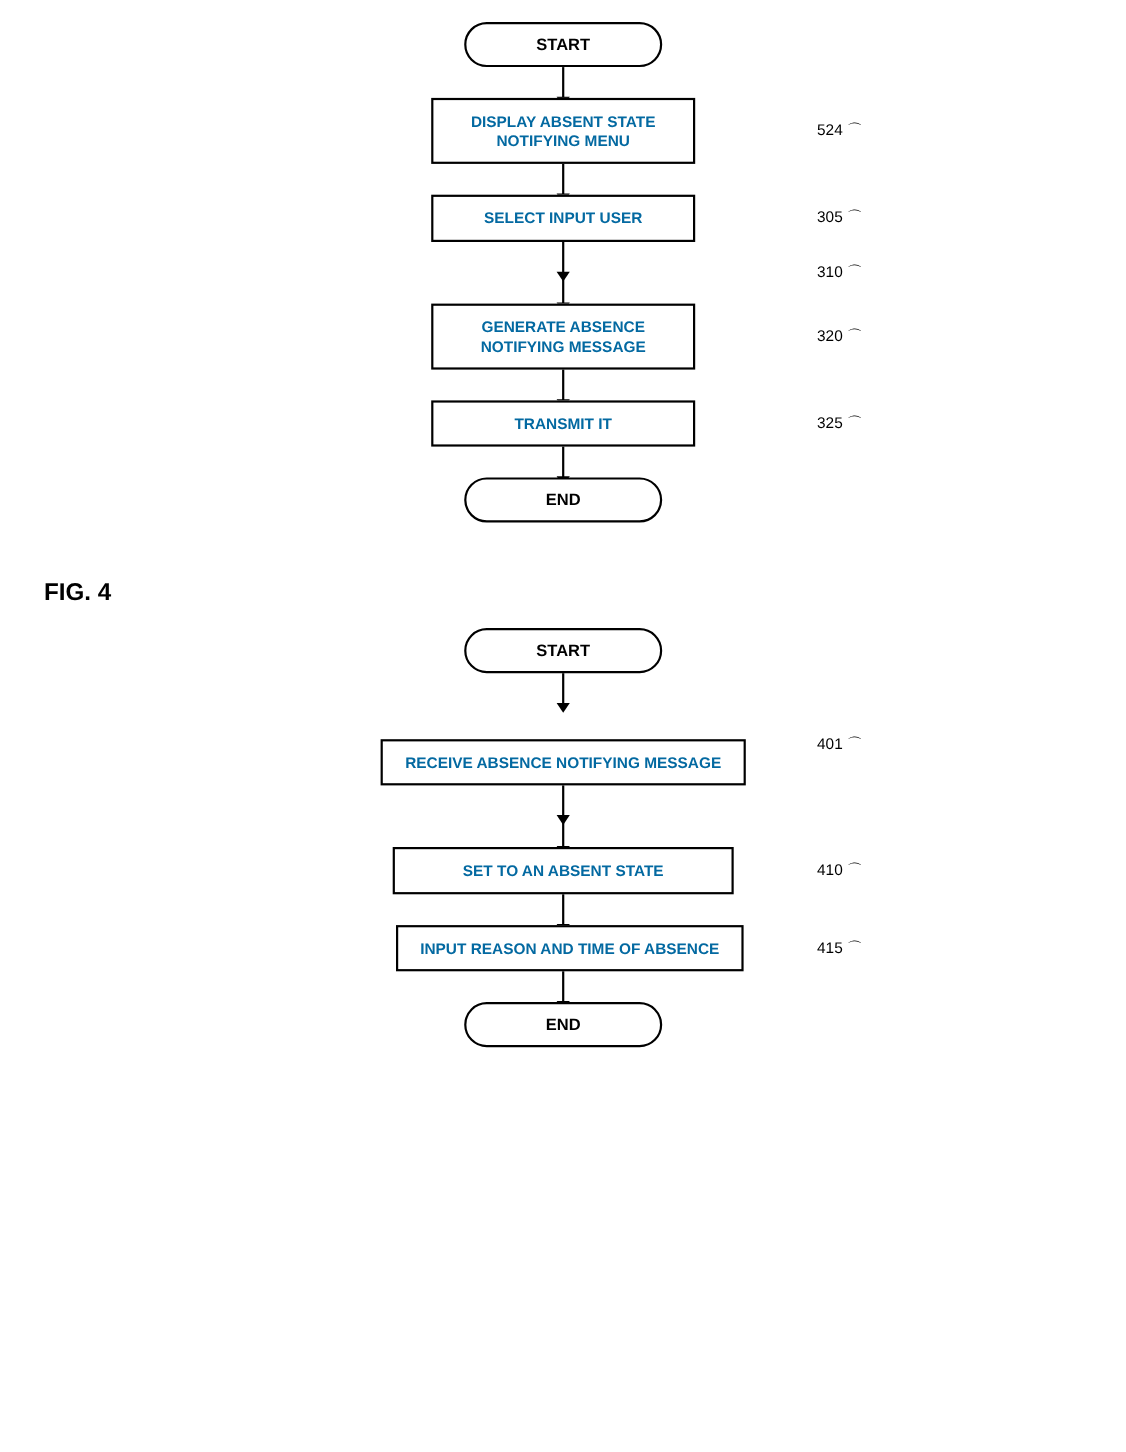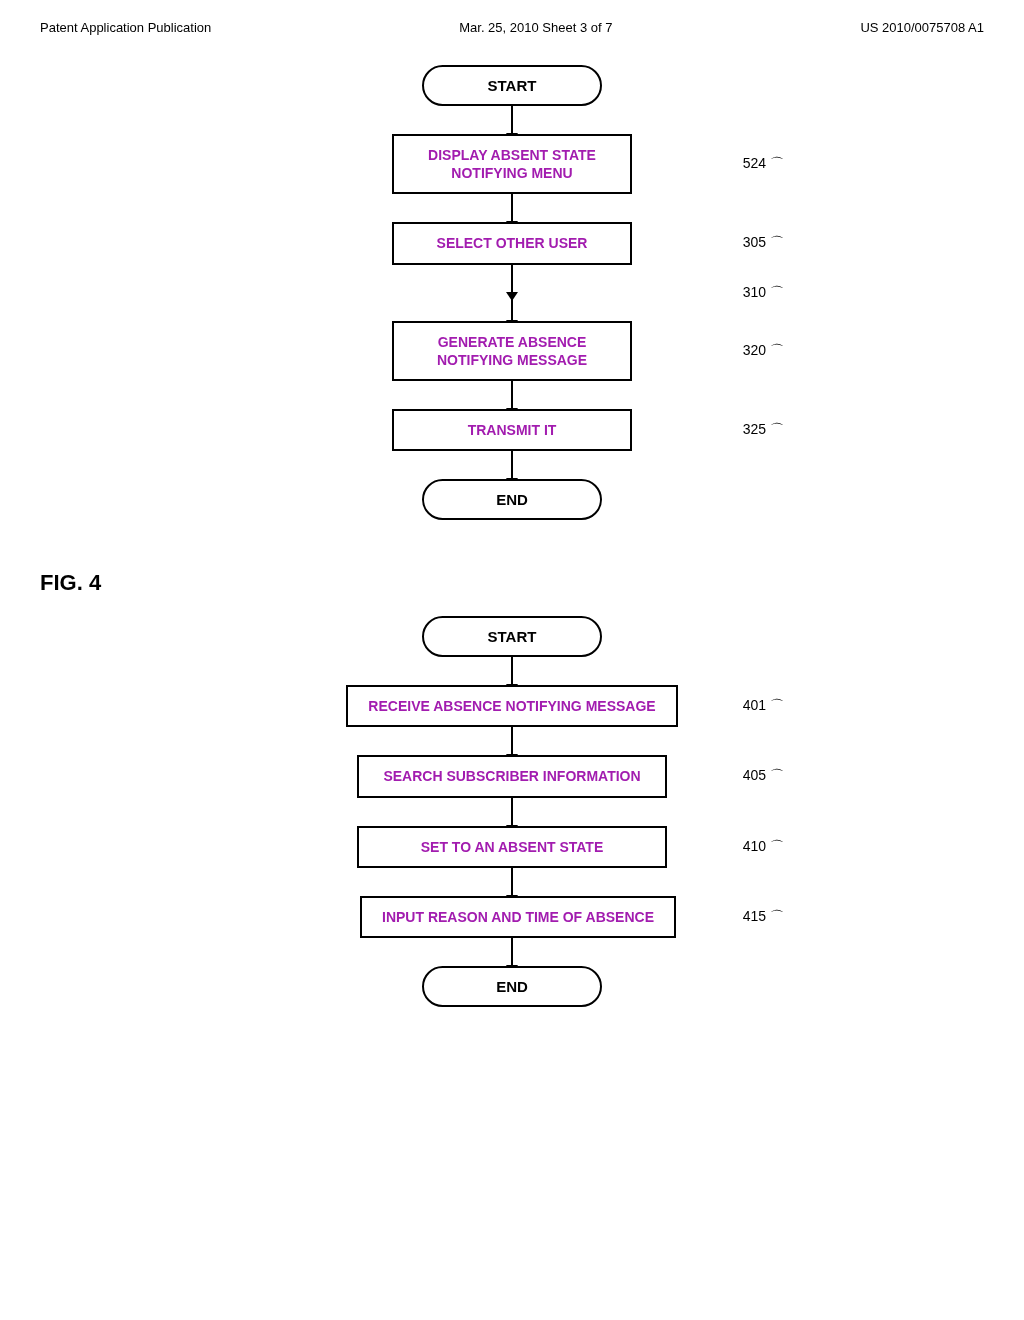--- a/index.html
+++ b/index.html
@@ -68,21 +68,21 @@
       min-width: 180px;
     }
 
     .box-rect {
       border: 2px solid #000;
       border-radius: 0;
       padding: 10px 20px;
       text-align: center;
       font-size: 14px;
       font-weight: bold;
-      color: #a21caf;
+      color: #0369a1;
       background: #fff;
       min-width: 240px;
       max-width: 280px;
       line-height: 1.3;
     }
 
     
     .fig-section {
       margin-bottom: 50px;
     }
@@ -107,25 +107,20 @@
       right: 200px;
       font-size: 14px;
       color: #000;
     }
   </style>
 </head>
 <body>
 
 <div class="page">
 
-  <div class="header">
-    <span>Patent Application Publication</span>
-    <span>Mar. 25, 2010  Sheet 3 of 7</span>
-    <span>US 2010/0075708 A1</span>
-  </div>
 
   <div class="fig-section">
 
     <div class="flowchart-wrapper">
 
       <div class="step-row">
         <div class="box-rounded">
           <span>START</span>
         </div>
       </div>
@@ -133,21 +128,21 @@
       <div class="arrow-down"></div>
 
       <div class="step-row">
         <div class="box-rect">DISPLAY ABSENT STATE<br>NOTIFYING MENU</div>
         <span class="label-right">524 ⌒</span>
       </div>
 
       <div class="arrow-down"></div>
 
       <div class="step-row">
-        <div class="box-rect">SELECT OTHER USER</div>
+        <div class="box-rect">SELECT INPUT USER</div>
         <span class="label-right">305 ⌒</span>
       </div>
 
       <div class="arrow-down"></div>
 
       <div class="step-row">
         <span class="label-right">310 ⌒</span>
       </div>
 
       <div class="arrow-down"></div>
@@ -182,30 +177,26 @@
 
       <div class="step-row">
         <div class="box-rounded">
           <span>START</span>
         </div>
       </div>
 
       <div class="arrow-down"></div>
 
       <div class="step-row">
-        <div class="box-rect" style="min-width:310px; max-width:340px;">RECEIVE ABSENCE NOTIFYING MESSAGE</div>
+        <div class="box-rect" style="min-width:310px; max-width:340px;margin-top:32px;">RECEIVE ABSENCE NOTIFYING MESSAGE</div>
         <span class="label-right">401 ⌒</span>
       </div>
 
       <div class="arrow-down"></div>
 
-      <div class="step-row">
-        <div class="box-rect" style="min-width:310px; max-width:340px;">SEARCH SUBSCRIBER INFORMATION</div>
-        <span class="label-right">405 ⌒</span>
-      </div>
 
       <div class="arrow-down"></div>
 
       <div class="step-row">
         <div class="box-rect" style="min-width:310px; max-width:340px;">SET TO AN ABSENT STATE</div>
         <span class="label-right">410 ⌒</span>
       </div>
 
       <div class="arrow-down"></div>
 

